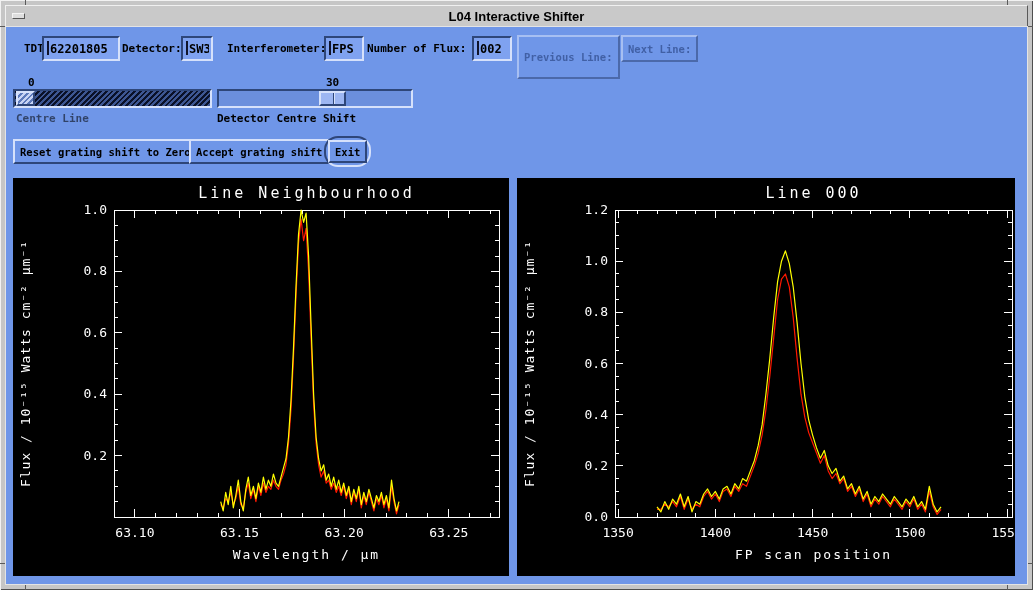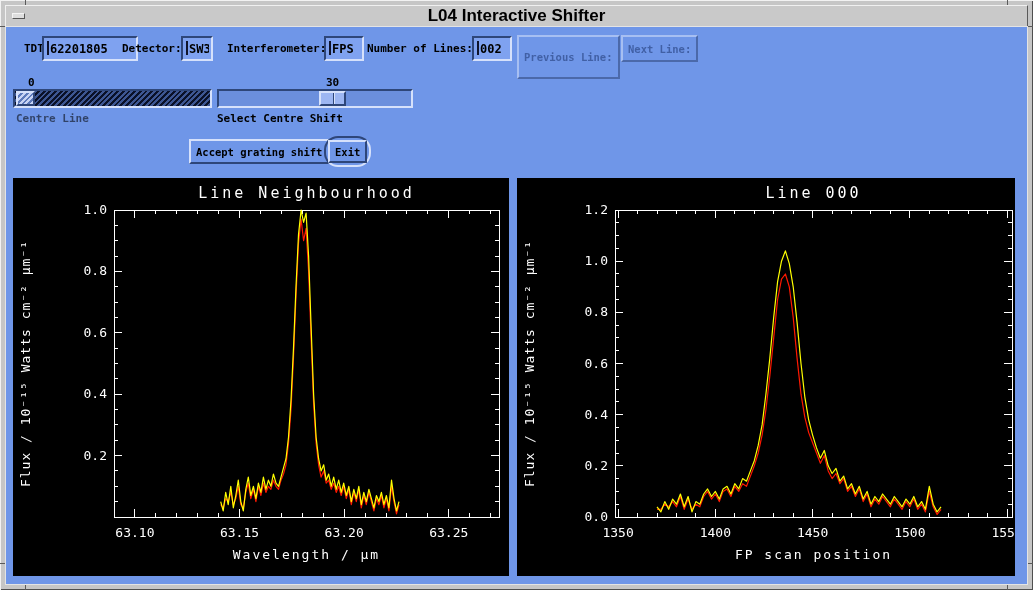--- a/index.html
+++ b/index.html
@@ -8,21 +8,21 @@
     font-family:"DejaVu Sans Mono",monospace;}
   .titlebar{position:absolute;left:5px;top:5px;right:5px;height:20px;background:#c9c9c9;
     border-top:1px solid #f0f0f0;border-left:1px solid #f0f0f0;
     border-right:1px solid #5a5a5a;border-bottom:1px solid #5a5a5a;
     display:flex;align-items:center;}
   .menu-btn{width:19px;height:15px;margin-left:3px;background:#c9c9c9;
     display:flex;align-items:center;justify-content:center;flex:0 0 auto;}
   .dash{width:11px;height:4px;background:#dedede;
     border:1px solid;border-color:#f4f4f4 #565656 #565656 #f4f4f4;}
   .title{flex:1;text-align:center;font-family:"Liberation Sans",sans-serif;
-    font-weight:bold;font-size:17px;color:#000;padding-right:22px;}
+    font-weight:bold;font-size:13px;color:#000;padding-right:22px;}
   .sep-v{position:absolute;width:1px;background:#5a5a5a;}
   .sep-h{position:absolute;height:1px;background:#5a5a5a;}
   .client{position:absolute;left:6px;right:6px;top:27px;bottom:6px;background:#6f96e8;
     outline:1px solid #e4e4e4;}
   .lbl{position:absolute;top:15px;font:bold 11px "DejaVu Sans Mono",monospace;color:#000;white-space:pre;}
   .field{position:absolute;top:9px;height:25px;box-sizing:border-box;background:#7fa2f0;
     border:2px solid;border-color:#2e4679 #d6e1fb #d6e1fb #2e4679;}
   .caret{position:absolute;left:3px;top:3px;width:2px;height:14px;background:#10142a;}
   .fin{position:absolute;left:6px;top:0;width:calc(100% - 8px);height:100%;background:transparent;
     border:none;outline:none;padding:0;font:bold 12px "DejaVu Sans Mono",monospace;color:#000;}
@@ -65,60 +65,61 @@
   <div class="sep-v" style="left:25px;bottom:0;height:6px;"></div>
   <div class="sep-v" style="left:1007px;bottom:0;height:6px;"></div>
   <div class="sep-h" style="left:0;width:6px;top:26px;"></div>
   <div class="sep-h" style="right:0;width:6px;top:26px;"></div>
   <div class="sep-h" style="left:0;width:6px;top:563px;"></div>
   <div class="sep-h" style="right:0;width:6px;top:563px;"></div>
 
   <div class="client">
 
     <span class="lbl" style="left:18px;">TDT:</span>
-    <div class="field" style="left:36px;width:96px;">
+    <div class="field" style="left:36px;width:78px;">
       <div class="caret"></div>
       <input class="fin" value="62201805" style="">
     </div>
 
     <span class="lbl" style="left:116px;">Detector:</span>
     <div class="field" style="left:175px;width:32px;">
       <div class="caret"></div>
       <input class="fin" value="SW3" style="">
     </div>
 
     <span class="lbl" style="left:221px;">Interferometer:</span>
     <div class="field" style="left:318px;width:40px;">
       <div class="caret"></div>
       <input class="fin" value="FPS" style="">
     </div>
 
-    <span class="lbl" style="left:361px;">Number of Lines:</span>
+    <span class="lbl" style="left:361px;">Number of Flux:</span>
     <div class="field" style="left:466px;width:40px;">
       <div class="caret"></div>
       <input class="fin" value="002" style="">
     </div>
 
     <button class="btn dis" style="left:511px;top:8px;height:44px;">Previous Line:</button>
     <button class="btn dis" style="left:615px;top:8px;height:27px;text-align:center;">Next Line:</button>
 
     <span class="slider-val" style="left:22px;">0</span>
     <div class="trough hatched" style="left:7px;width:199px;">
       <div class="thumb stippled" style="left:1px;width:19px;"></div>
     </div>
     <span class="slider-cap stipple-text" style="left:10px;">Centre Line</span>
 
     <span class="slider-val" style="left:320px;">30</span>
     <div class="trough" style="left:211px;width:196px;">
       <div class="thumb" style="left:100px;width:27px;">
         <div class="groove"></div>
       </div>
     </div>
-    <span class="slider-cap" style="left:211px;">Select Centre Shift</span>
-
+    <span class="slider-cap" style="left:211px;">Detector Centre Shift</span>
+
+    <button class="btn" style="left:7px;top:112px;height:25px;">Reset grating shift to Zero</button>
     <button class="btn" style="left:183px;top:112px;height:25px;">Accept grating shift</button>
     <div class="default-ring" style="left:318px;top:109px;border-radius:14px;">
       <button class="btn">Exit</button>
     </div>
 
     <div class="panel" style="left:7px;width:496px;">
       <svg viewBox="0 0 496 398" width="496" height="398">
           <rect stroke="#ffffff" stroke-width="1" shape-rendering="crispEdges" x="101" y="32" width="385" height="307" fill="none"></rect>
           <line stroke="#ffffff" stroke-width="1" shape-rendering="crispEdges" x1="101" y1="339" x2="101" y2="335"></line>
           <line stroke="#ffffff" stroke-width="1" shape-rendering="crispEdges" x1="101" y1="32" x2="101" y2="36"></line>

